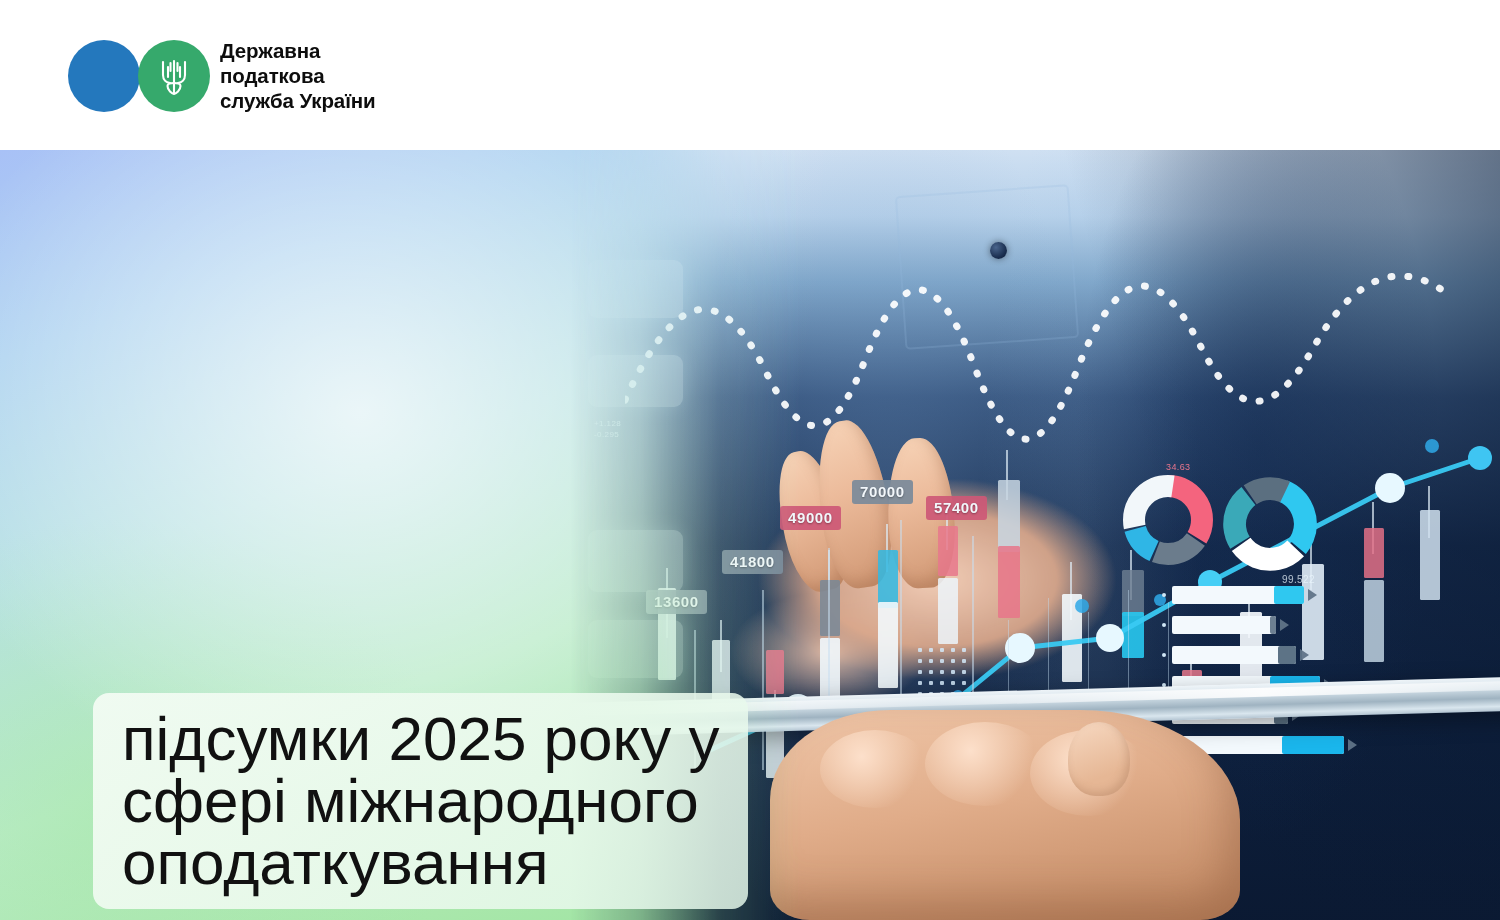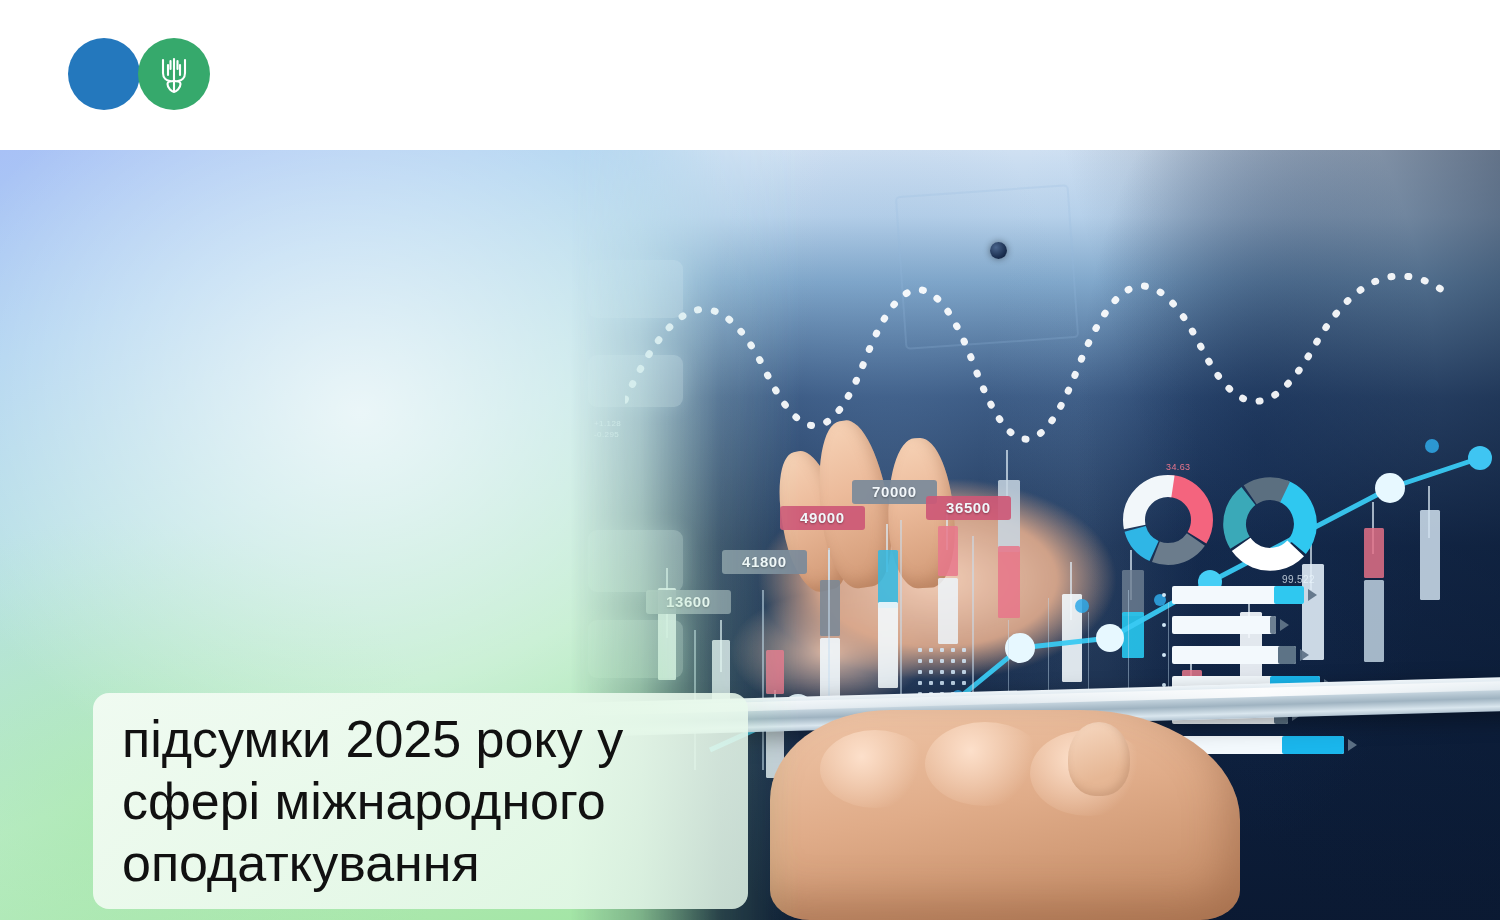--- a/index.html
+++ b/index.html
@@ -248,21 +248,21 @@
   }
 
   .gridline {
     position: absolute;
     width: 1px;
     background: rgba(196,220,240,0.45);
   }
 
   .marker-label {
     position: absolute;
-    padding: 3px 20px 4px;
+    padding: 3px 8px 4px;
     font-size: 15px;
     font-weight: bold;
     font-family: "Liberation Sans", sans-serif;
     color: #f2f7fb;
     border-radius: 3px;
     letter-spacing: 0.6px;
     white-space: nowrap;
     text-shadow: 0 1px 2px rgba(0,0,0,0.35);
   }
   .marker-label.grey { background: rgba(122,138,154,0.92); }
@@ -358,21 +358,21 @@
     z-index: 30;
   }
   .subtitle {
     position: absolute;
     left: 122px;
     top: 558px;
     width: 640px;
     margin: 0;
     font-family: "Liberation Sans", sans-serif;
     font-weight: normal;
-    font-size: 52px;
+    font-size: 62px;
     line-height: 62px;
     color: #111111;
     z-index: 31;
     white-space: pre-line;
   }
 </style>
 </head>
 <body>
 
 <div class="banner">
@@ -389,20 +389,23 @@
               <path d="M28 7 L28 20 C28 25 24.5 27.5 21 28"></path>
               <path d="M11 12 L11 22"></path>
               <path d="M23 12 L23 22"></path>
               <path d="M10.5 31 C10.5 27 23.5 27 23.5 31 C23.5 35.5 19 38.5 17 39 C15 38.5 10.5 35.5 10.5 31 Z"></path>
               <path d="M13.5 8 L13.5 16"></path>
               <path d="M20.5 8 L20.5 16"></path>
             </g>
           </svg>
         </div>
       </div>
+      <div class="logo-text">Державна
+податкова
+служба України</div>
     </div>
   </div>
 
   <div class="stage">
 
     <div class="bg-gradient"></div>
     <div class="bg-wash"></div>
 
     <div class="photo">
       <div class="photo-base"></div>
@@ -504,21 +507,21 @@
         <div class="marker-stem" style="left:124px; top:480px; height:140px;"></div>
         <div class="marker-stem" style="left:192px; top:440px; height:180px;"></div>
         <div class="marker-stem" style="left:258px; top:398px; height:222px;"></div>
         <div class="marker-stem" style="left:330px; top:370px; height:250px;"></div>
         <div class="marker-stem" style="left:402px; top:386px; height:234px;"></div>
 
         <div class="marker-label grey" style="left:76px;  top:440px;">13600</div>
         <div class="marker-label grey" style="left:152px; top:400px;">41800</div>
         <div class="marker-label pink" style="left:210px; top:356px;">49000</div>
         <div class="marker-label grey" style="left:282px; top:330px;">70000</div>
-        <div class="marker-label pink" style="left:356px; top:346px;">36500</div>
+        <div class="marker-label pink" style="left:356px; top:346px;">57400</div>
 
         <div class="hbar-row" style="left:592px; top:436px; width:180px;">
           <span class="hbar-dot"></span>
           <span class="hbar-track" style="width:132px;">
               <span class="hbar-fill" style="width:30px; background:#2fc8f0;"></span>
             </span>
           <span class="hbar-arrow" style="left:146px;"></span>
         </div>
         <div class="hbar-row" style="left:592px; top:466px; width:180px;">
           <span class="hbar-dot"></span>

